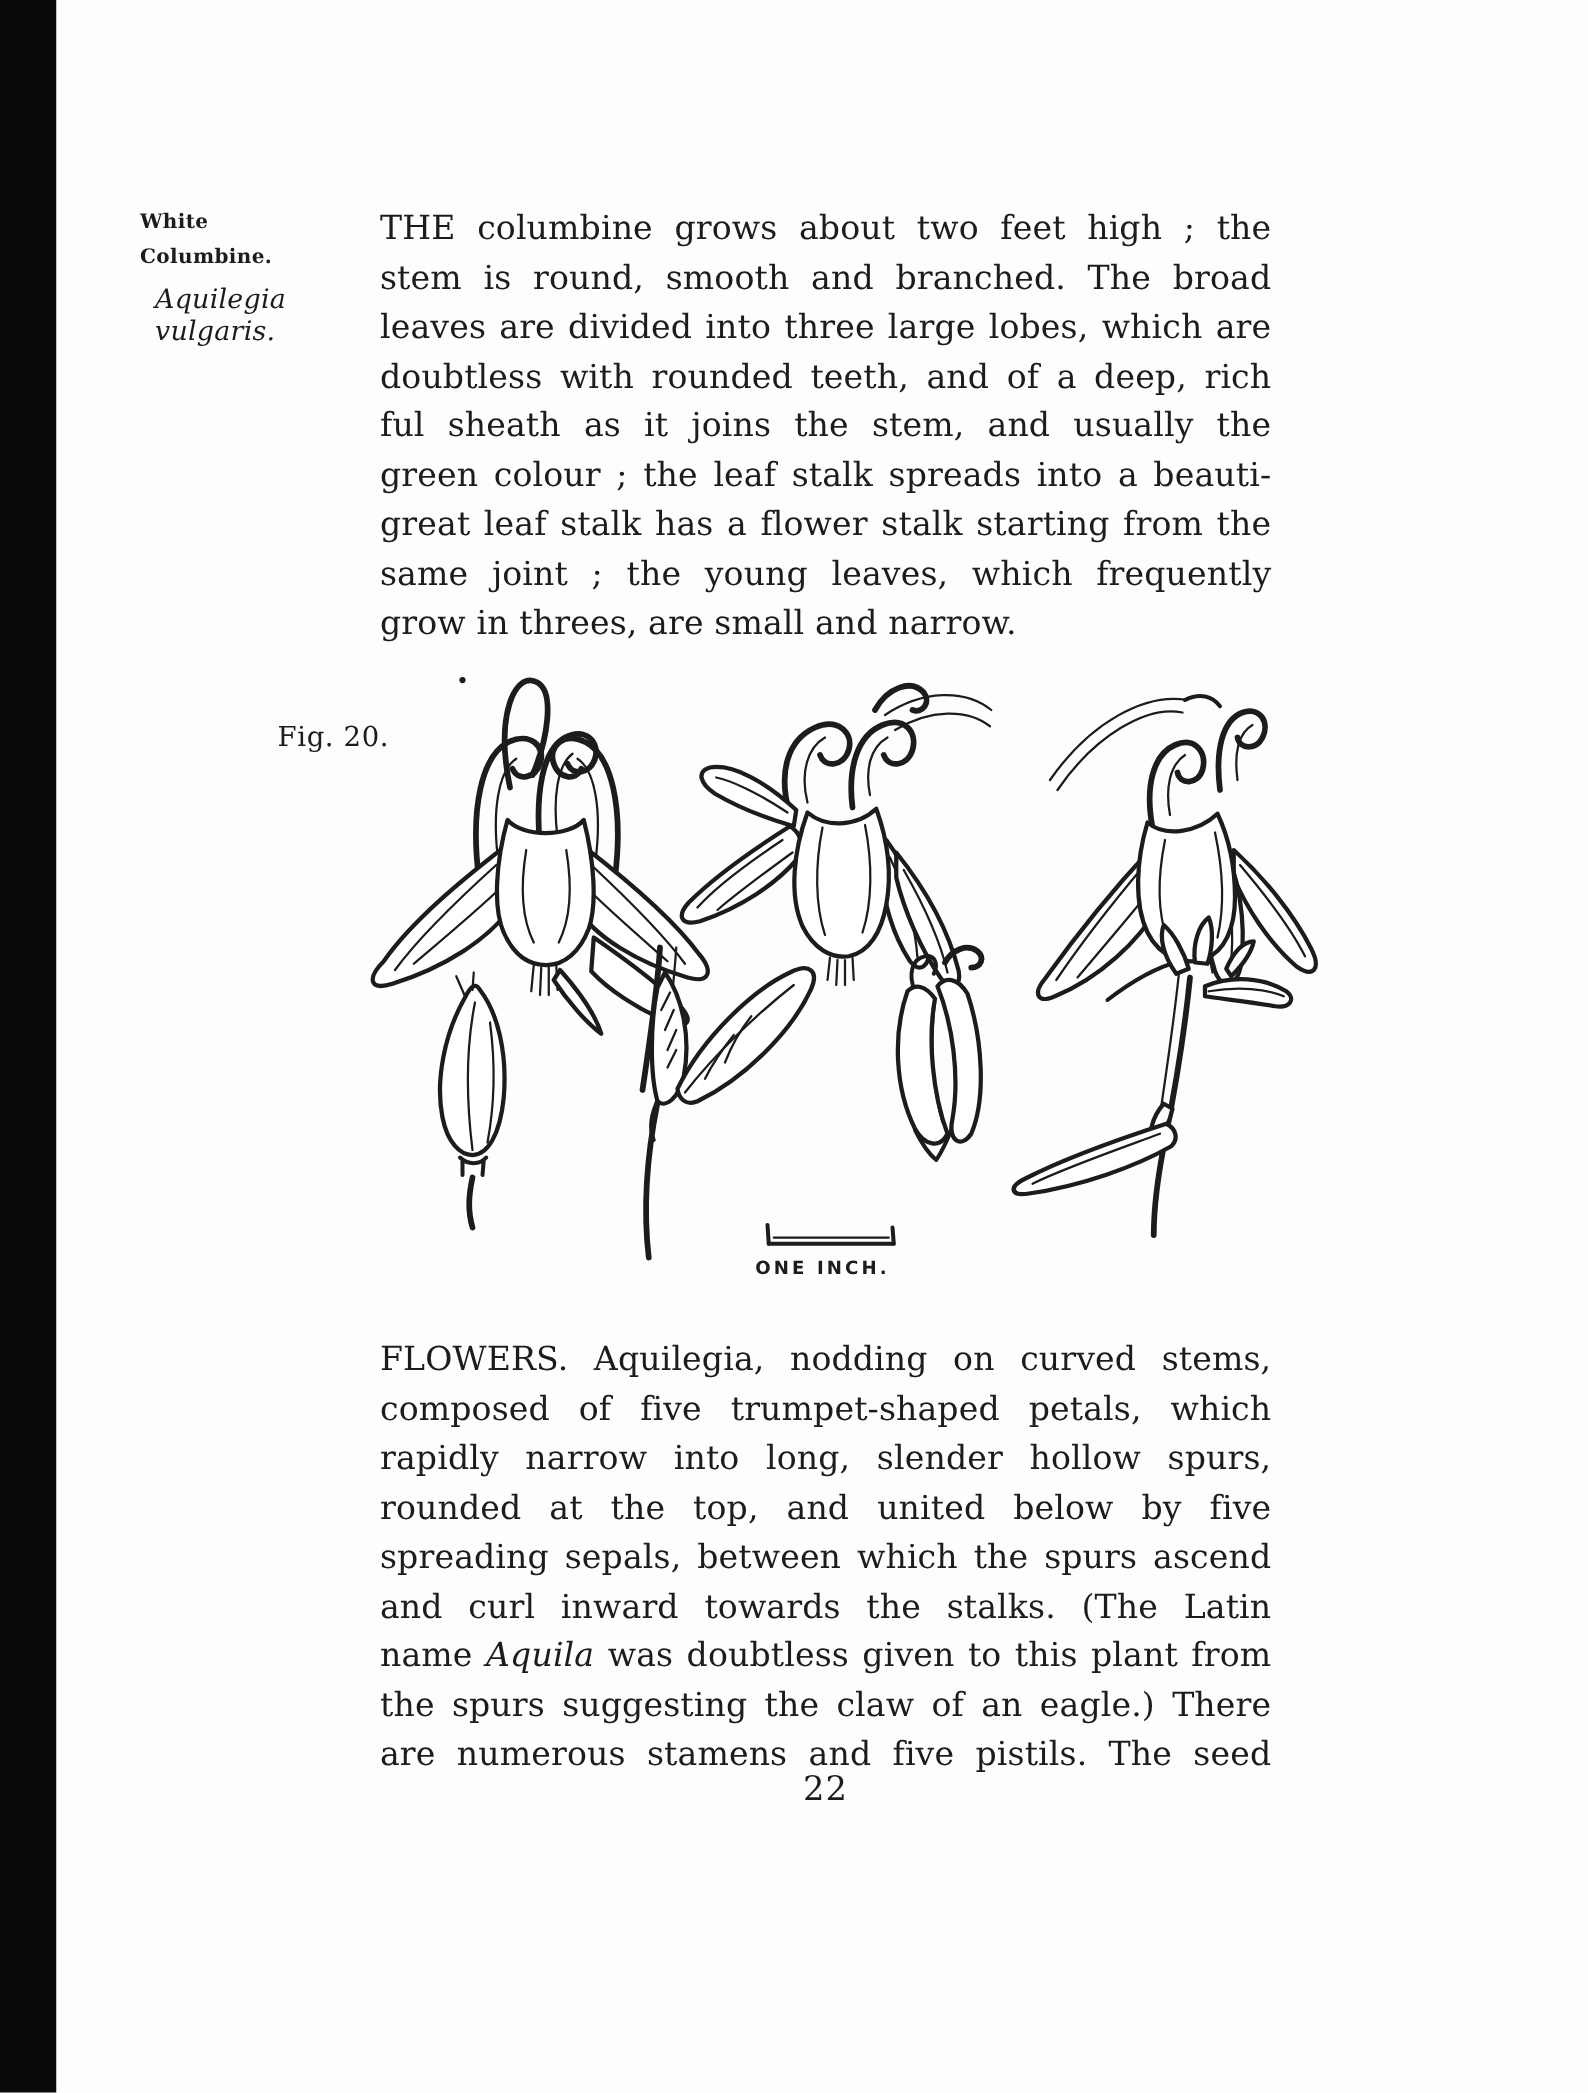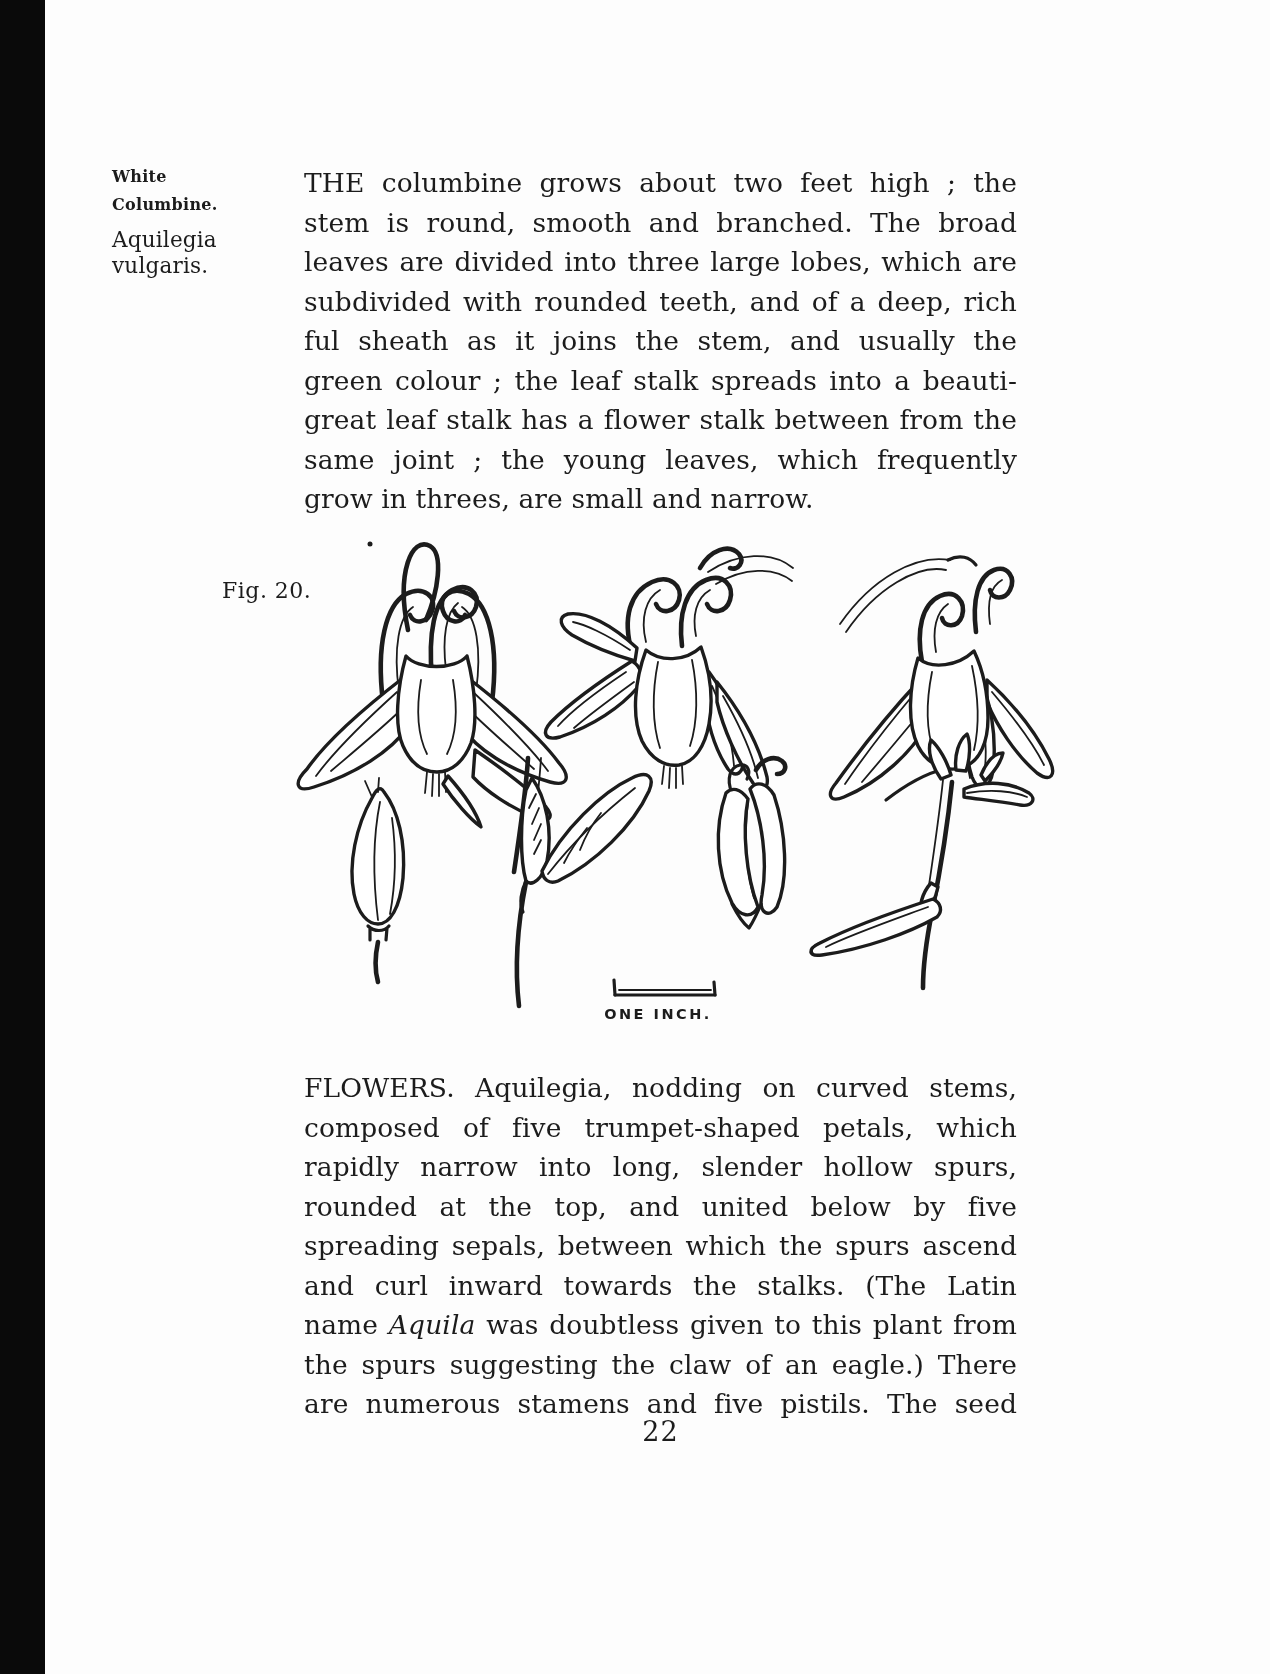--- a/index.html
+++ b/index.html
@@ -8,21 +8,21 @@
     background:var(--paper,#fdfdfd);
     color:var(--ink,#1c1c1c);
     font-family:"DejaVu Serif", serif;
   }
   .scan-bar{
     position:absolute;left:0;top:0;width:45px;height:1674px;
     background:var(--scanbar,#0a0a0a);
   }
   .margin-note{position:absolute;left:112px;top:163px;width:195px;}
   .mn-title{font-weight:bold;font-size:16px;line-height:28px;letter-spacing:.3px;}
-  .mn-latin{font-size:21.5px;line-height:26px;margin-top:8px;letter-spacing:.2px;}
+  .mn-latin{font-style:italic;font-size:21.5px;line-height:26px;margin-top:8px;letter-spacing:.2px;margin-left:12px;}
   .para{position:absolute;left:304px;width:713px;font-size:26.5px;line-height:39.5px;letter-spacing:.1px;}
   .p1{top:163px;}
   .p2{top:1068px;}
   .tline{text-align:justify;text-align-last:justify;-moz-text-align-last:justify;white-space:normal;}
   .tline.last{text-align-last:left;-moz-text-align-last:left;}
   .fig-label{position:absolute;left:222px;top:578px;font-size:22px;letter-spacing:.5px;}
   .figure{position:absolute;left:280px;top:530px;width:790px;height:500px;}
   .ln{fill:none;stroke:var(--ink,#1c1c1c);stroke-width:3.2;stroke-linecap:round;stroke-linejoin:round;}
   .lnk{fill:none;stroke:var(--ink,#1c1c1c);stroke-width:4.6;stroke-linecap:round;stroke-linejoin:round;}
   .lnt{fill:none;stroke:var(--ink,#1c1c1c);stroke-width:1.8;stroke-linecap:round;stroke-linejoin:round;}
@@ -41,24 +41,24 @@
 <div class="margin-note">
   <div class="mn-title">White</div>
   <div class="mn-title">Columbine.</div>
   <div class="mn-latin">Aquilegia vulgaris.</div>
 </div>
 
 <div class="para p1">
   <div class="tline">THE columbine grows about two feet high ; the</div>
   <div class="tline">stem is round, smooth and branched.  The broad</div>
   <div class="tline">leaves are divided into three large lobes, which are</div>
-  <div class="tline">subdivided with rounded teeth, and of a deep, rich</div>
+  <div class="tline">doubtless with rounded teeth, and of a deep, rich</div>
   <div class="tline">ful sheath as it joins the stem, and usually the</div>
   <div class="tline">green colour ;  the leaf stalk spreads into a beauti-</div>
-  <div class="tline">great leaf stalk has a flower stalk between from the</div>
+  <div class="tline">great leaf stalk has a flower stalk starting from the</div>
   <div class="tline">same joint ;  the young leaves, which frequently</div>
   <div class="tline last">grow in threes, are small and narrow.</div>
 </div>
 
 <div class="fig-label">Fig. 20.</div>
 
 <svg class="figure" viewBox="0 0 790 500" xmlns="http://www.w3.org/2000/svg">
 
   <g>
     <circle cx="90" cy="14" r="2.5" fill="#1c1c1c"></circle>

